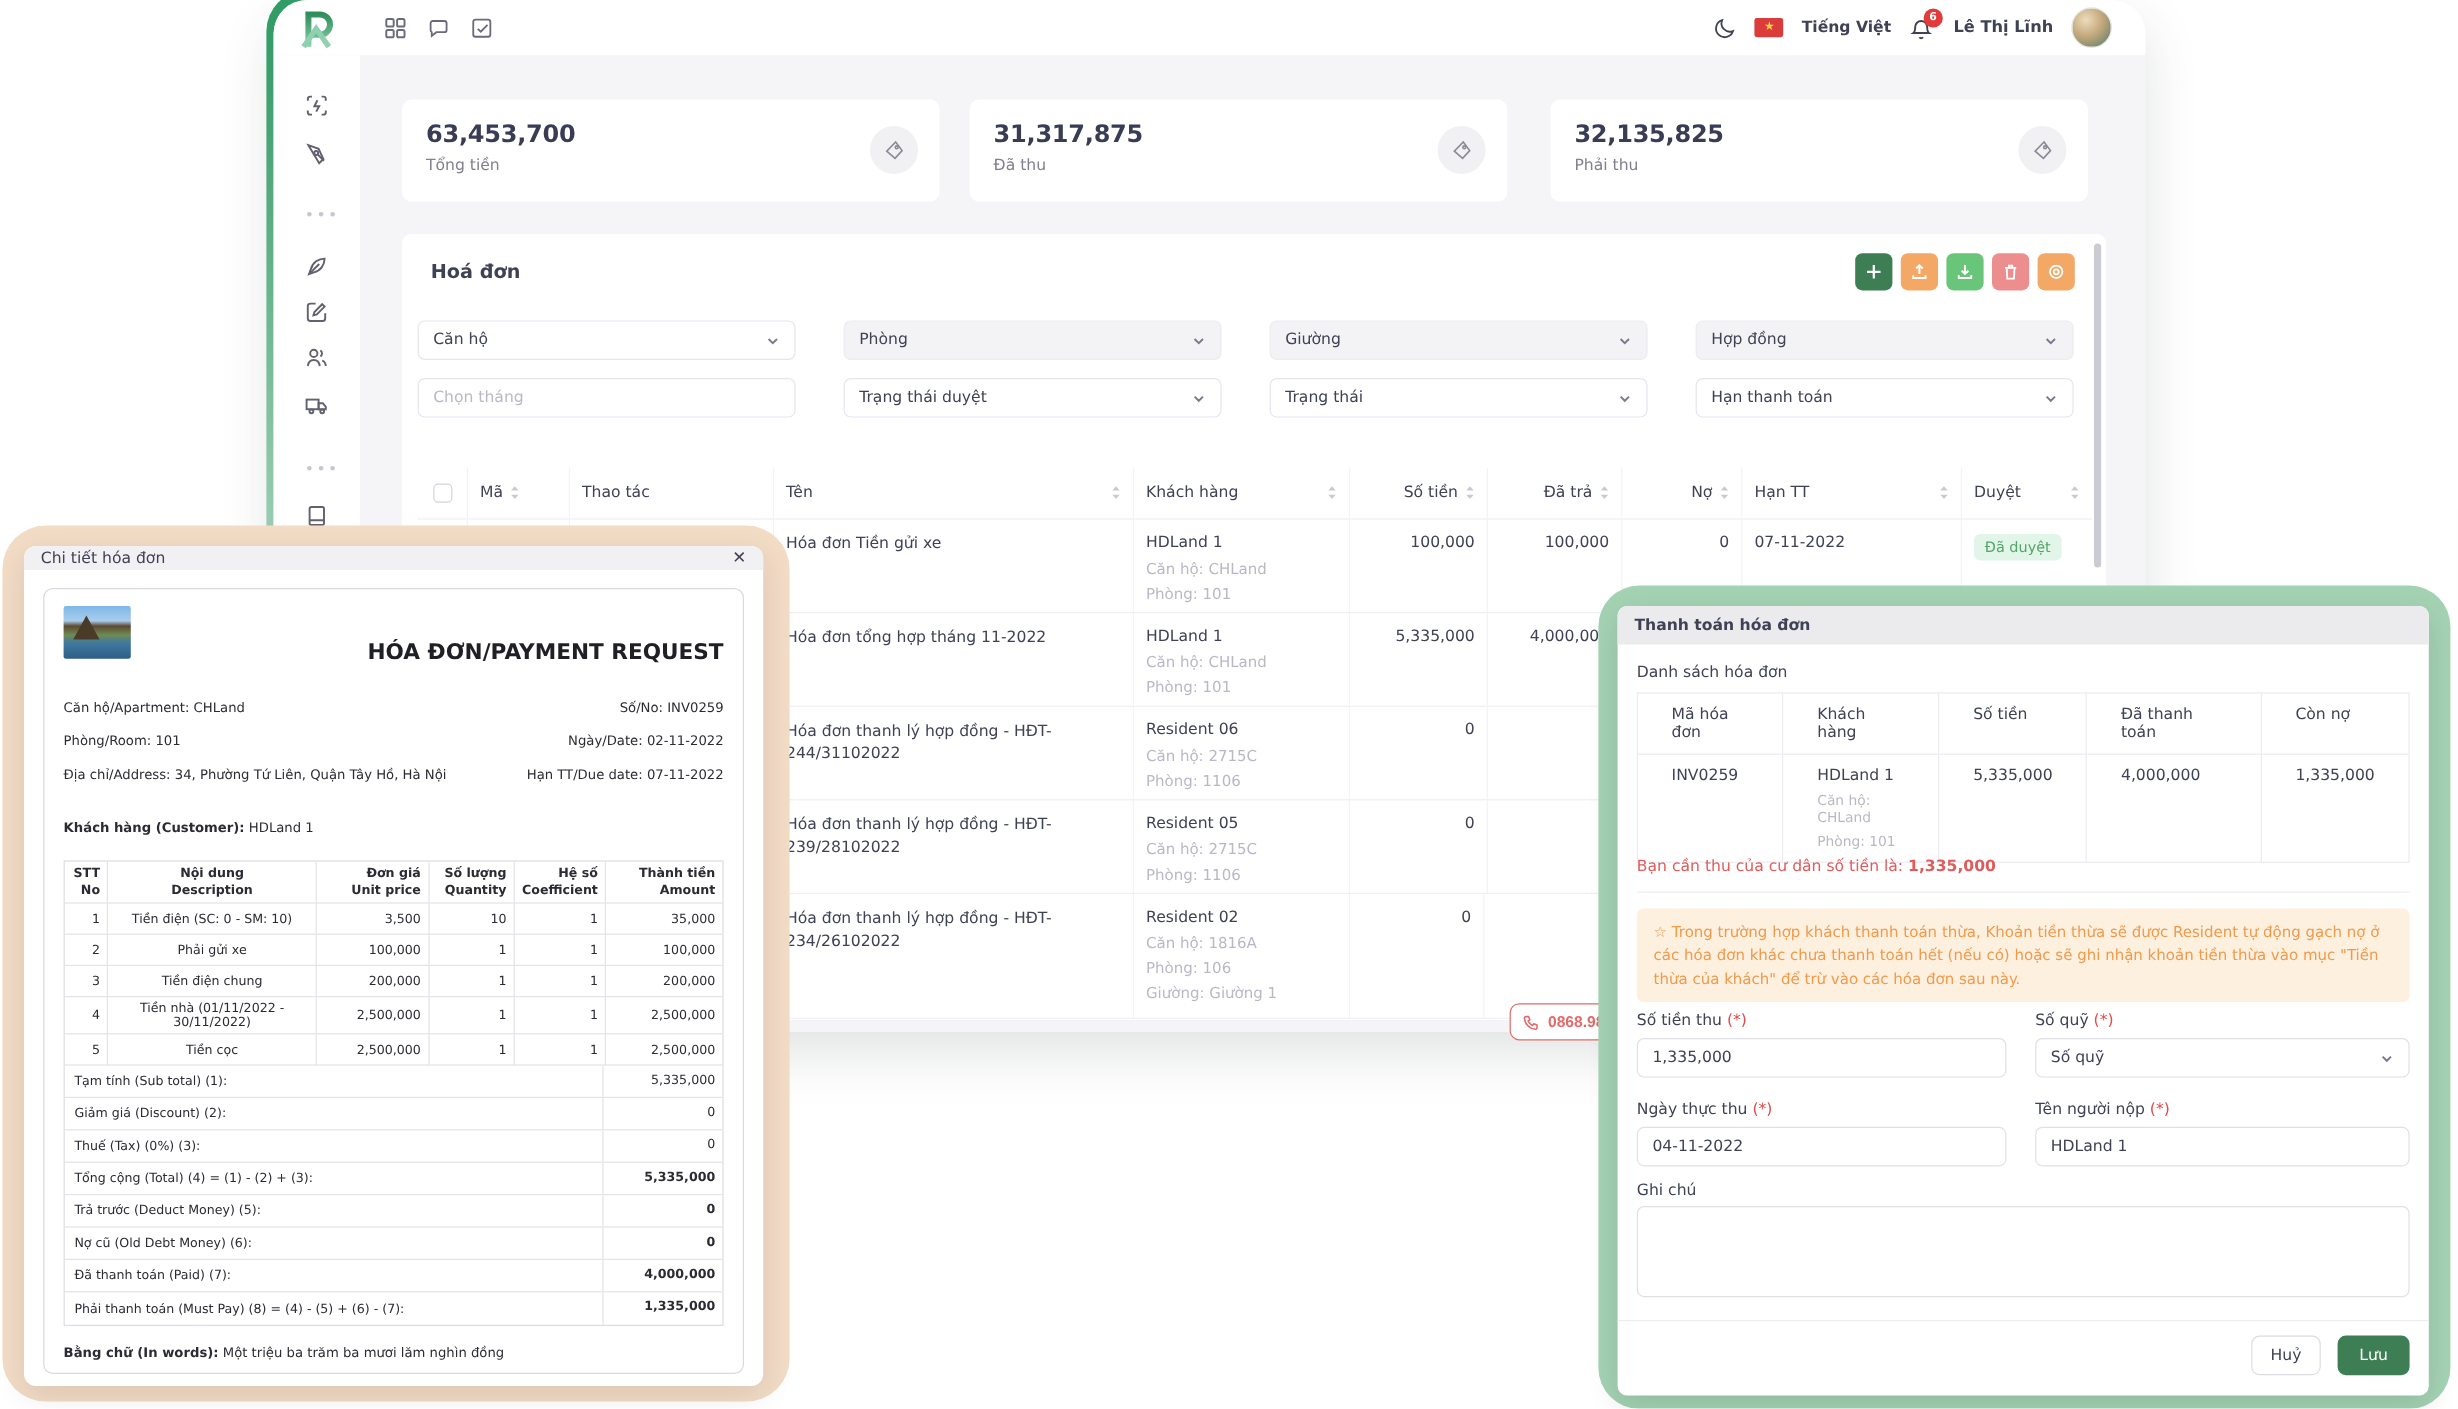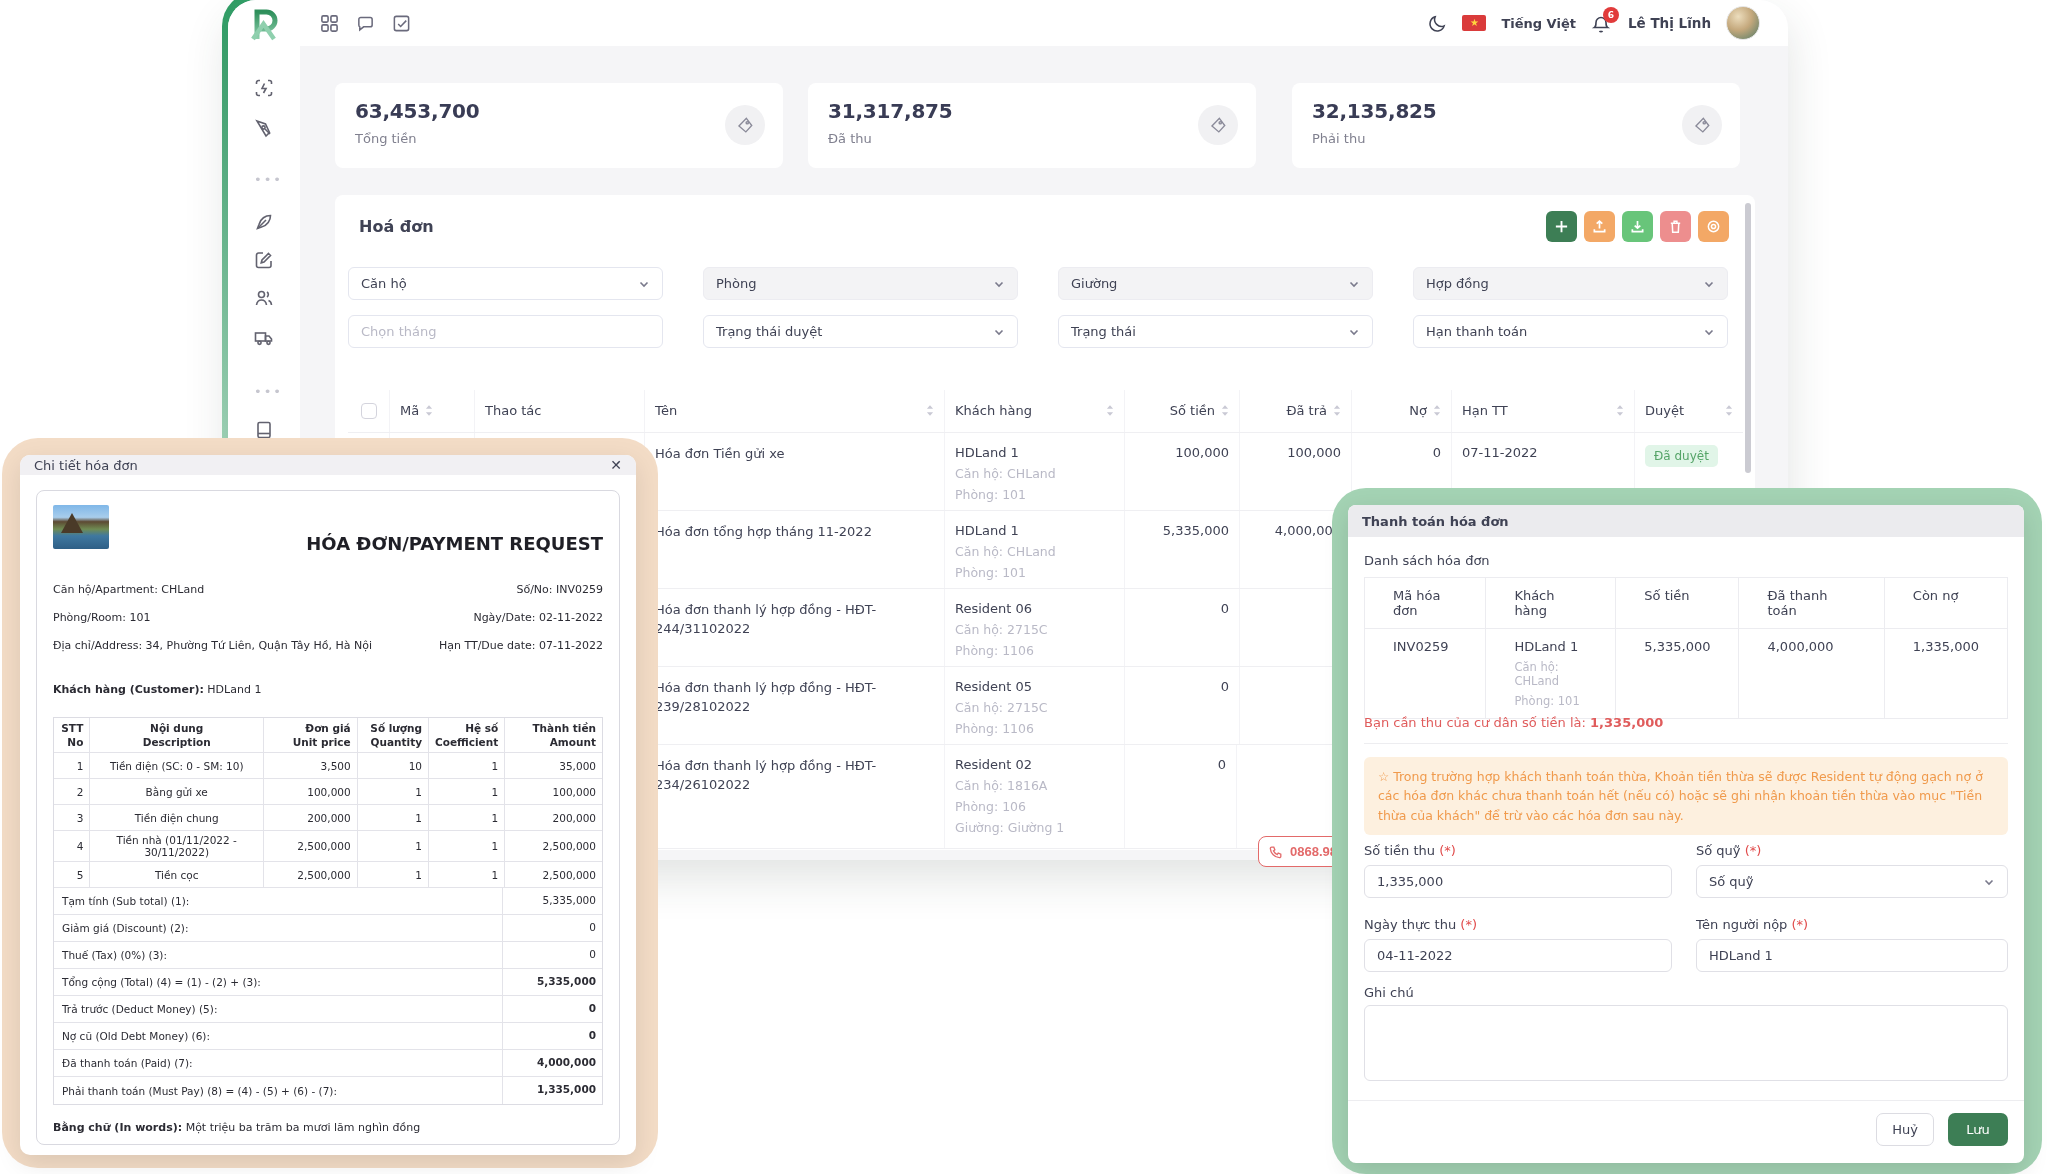--- a/index.html
+++ b/index.html
@@ -745,21 +745,21 @@
           <tr>
                 <td class="w-no">1</td>
                 <td class="w-desc">Tiền điện (SC: 0 - SM: 10)</td>
                 <td class="w-price">3,500</td>
                 <td class="w-qty">10</td>
                 <td class="w-coef">1</td>
                 <td class="w-amt">35,000</td>
               </tr>
           <tr>
                 <td class="w-no">2</td>
-                <td class="w-desc">Bằng gửi xe</td>
+                <td class="w-desc">Phải gửi xe</td>
                 <td class="w-price">100,000</td>
                 <td class="w-qty">1</td>
                 <td class="w-coef">1</td>
                 <td class="w-amt">100,000</td>
               </tr>
           <tr>
                 <td class="w-no">3</td>
                 <td class="w-desc">Tiền điện chung</td>
                 <td class="w-price">200,000</td>
                 <td class="w-qty">1</td>

